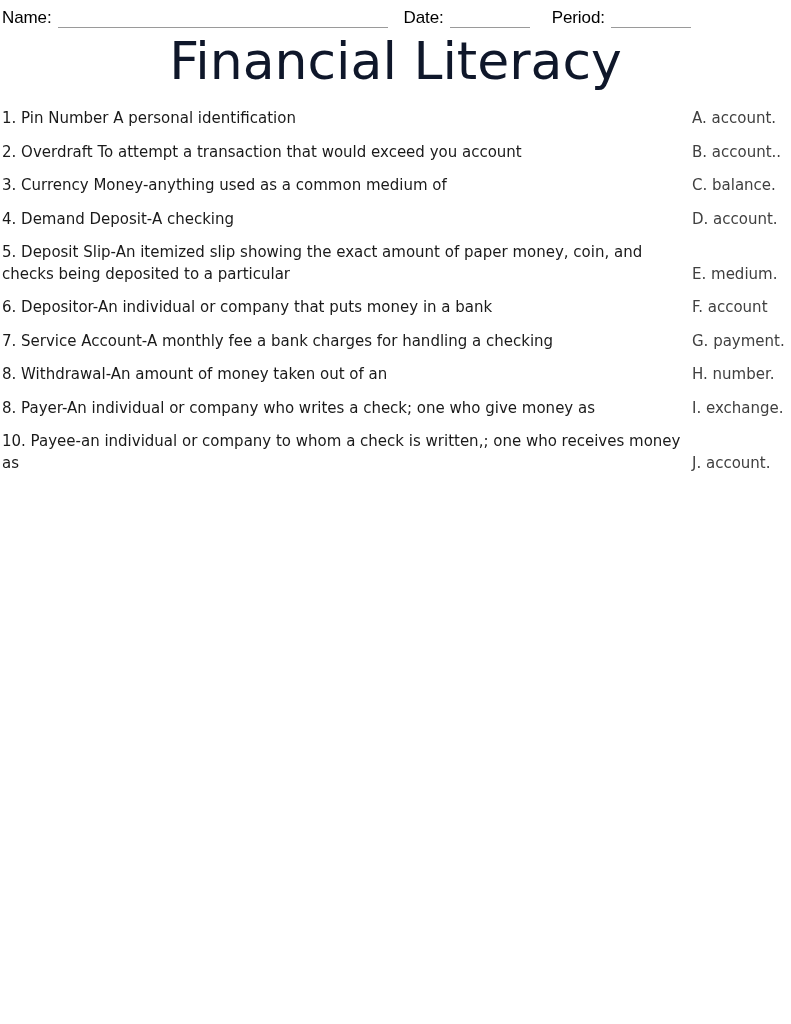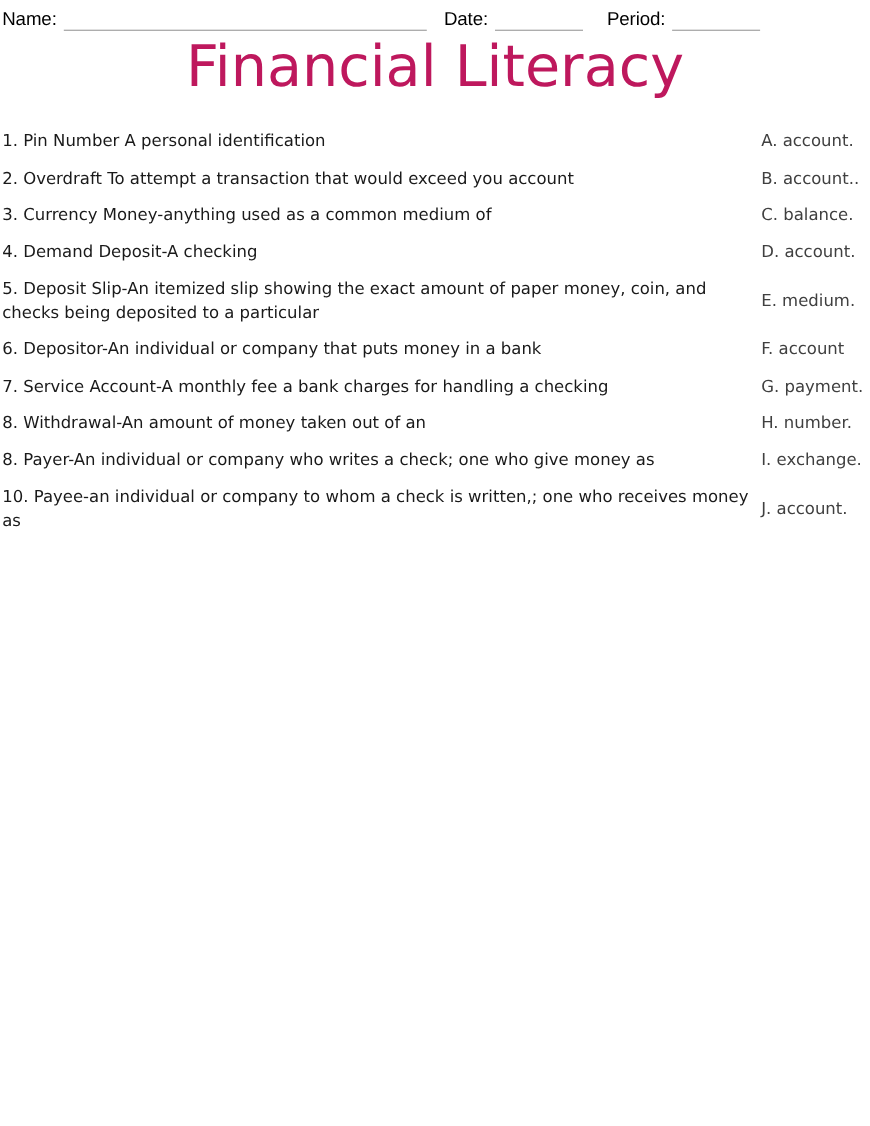--- a/index.html
+++ b/index.html
@@ -53,33 +53,33 @@
   .gap-md { width: 16px; flex: 0 0 auto; }
   .gap-lg { width: 22px; flex: 0 0 auto; }
 
   
   .title {
     text-align: center;
     font-family: "DejaVu Sans", "Liberation Sans", sans-serif;
     font-weight: 400;
     font-size: 52px;
     line-height: 62px;
-    color: #be185d;
-    margin: 2px 0 26px 0;
+    color: #0f172a;
+    margin: 2px 0 16px 0;
     letter-spacing: 0px;
   }
 
   
   .match-list {
     position: relative;
     padding: 0 2px 0 2px;
   }
   .match-row {
     display: flex;
-    align-items: center;
+    align-items: flex-end;
     margin-bottom: 12px;
   }
   .prompt-cell {
     width: 690px;
     flex: 0 0 690px;
     font-size: 15px;
     line-height: 21.5px;
     color: #1a1a1a;
     padding-right: 4px;
     box-sizing: border-box;

